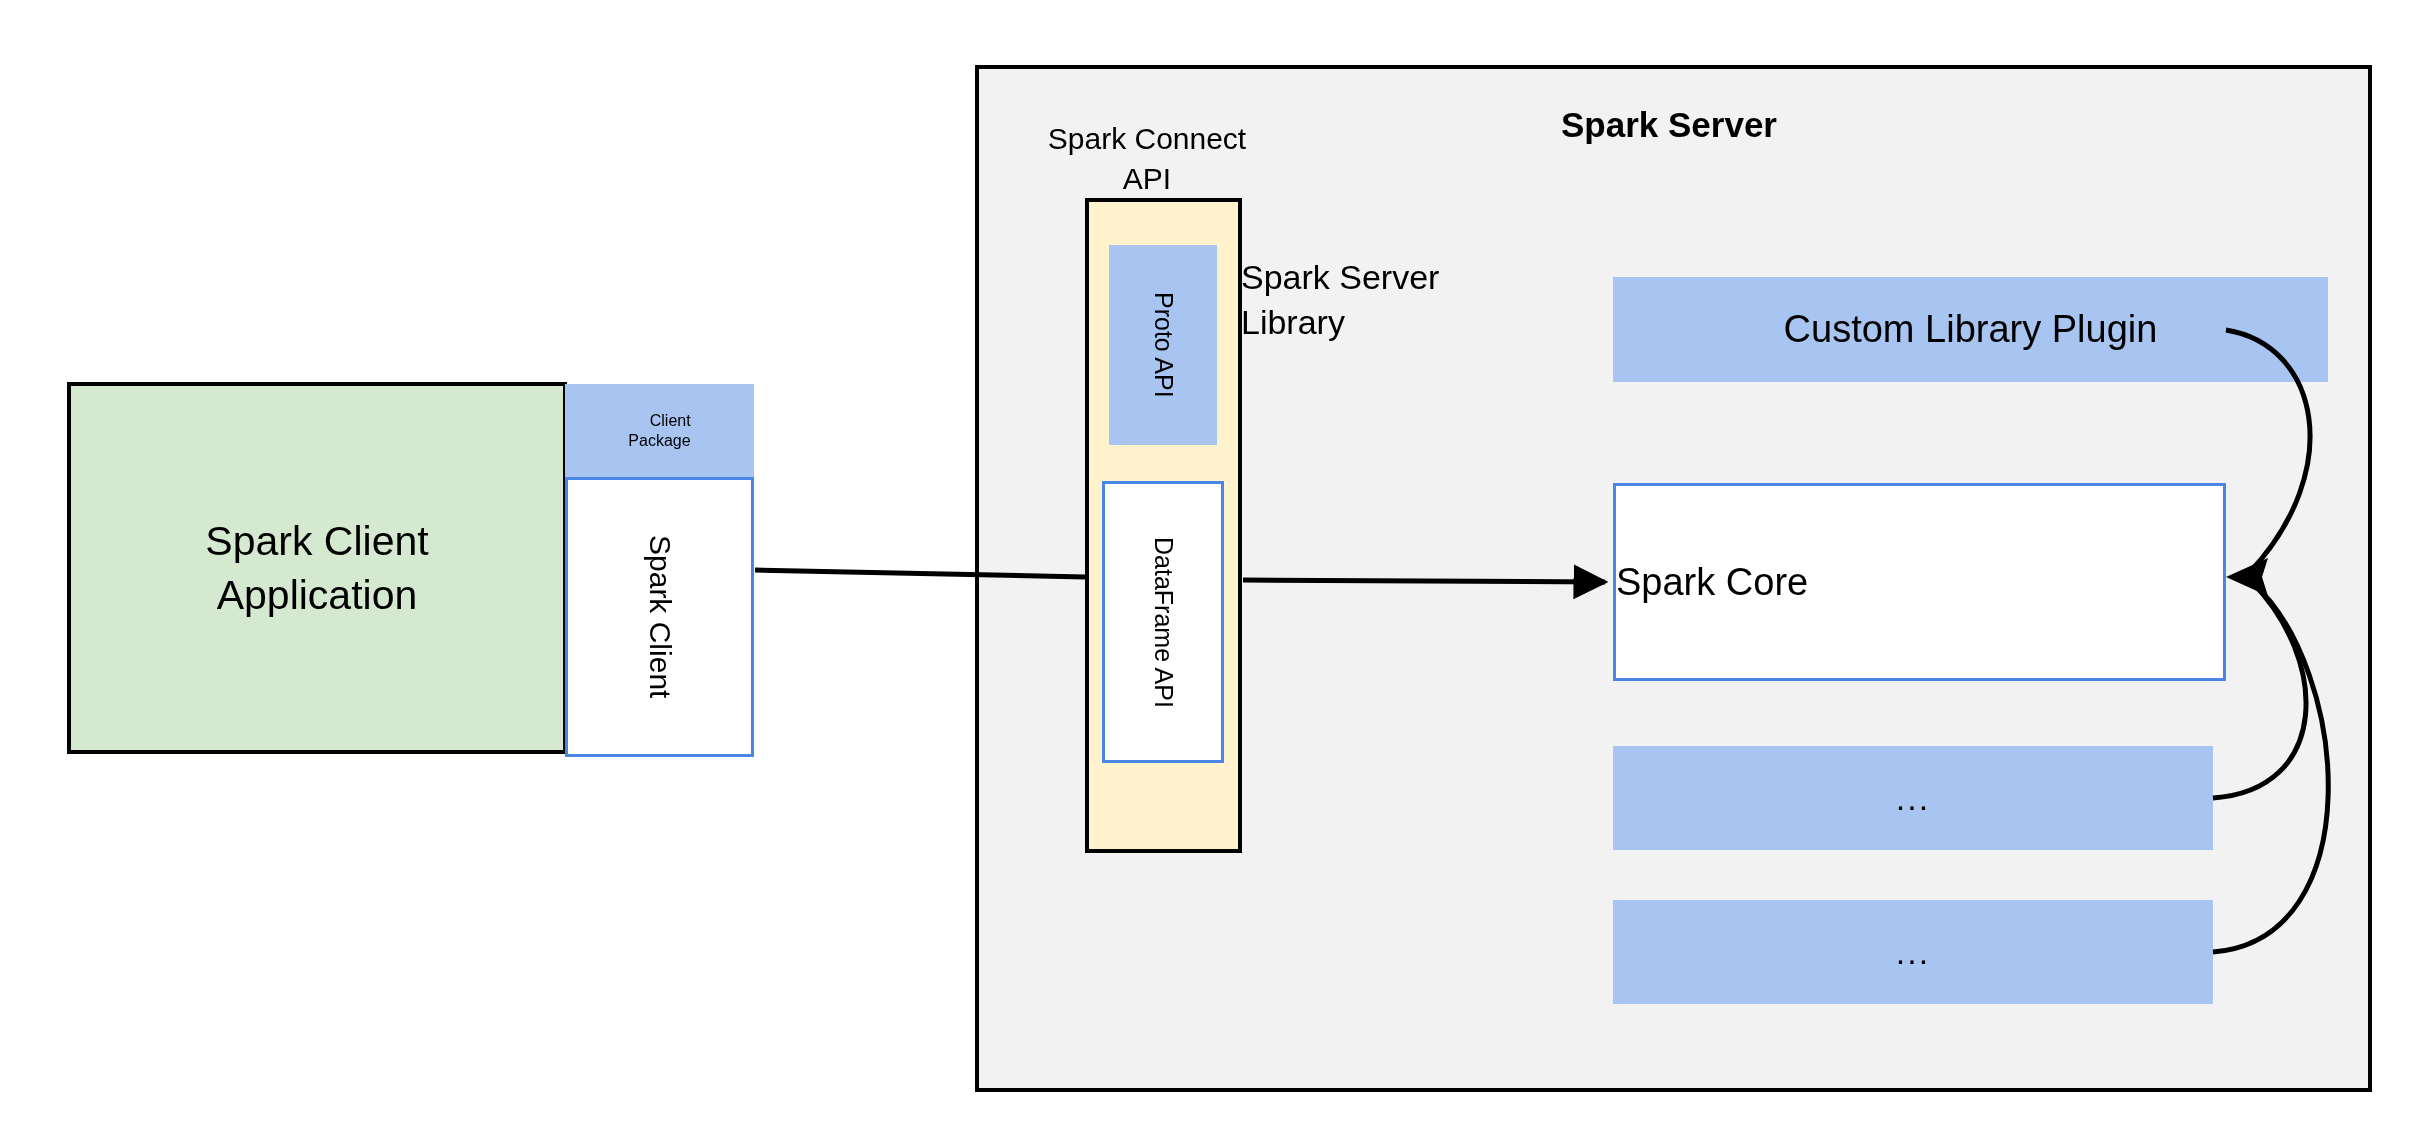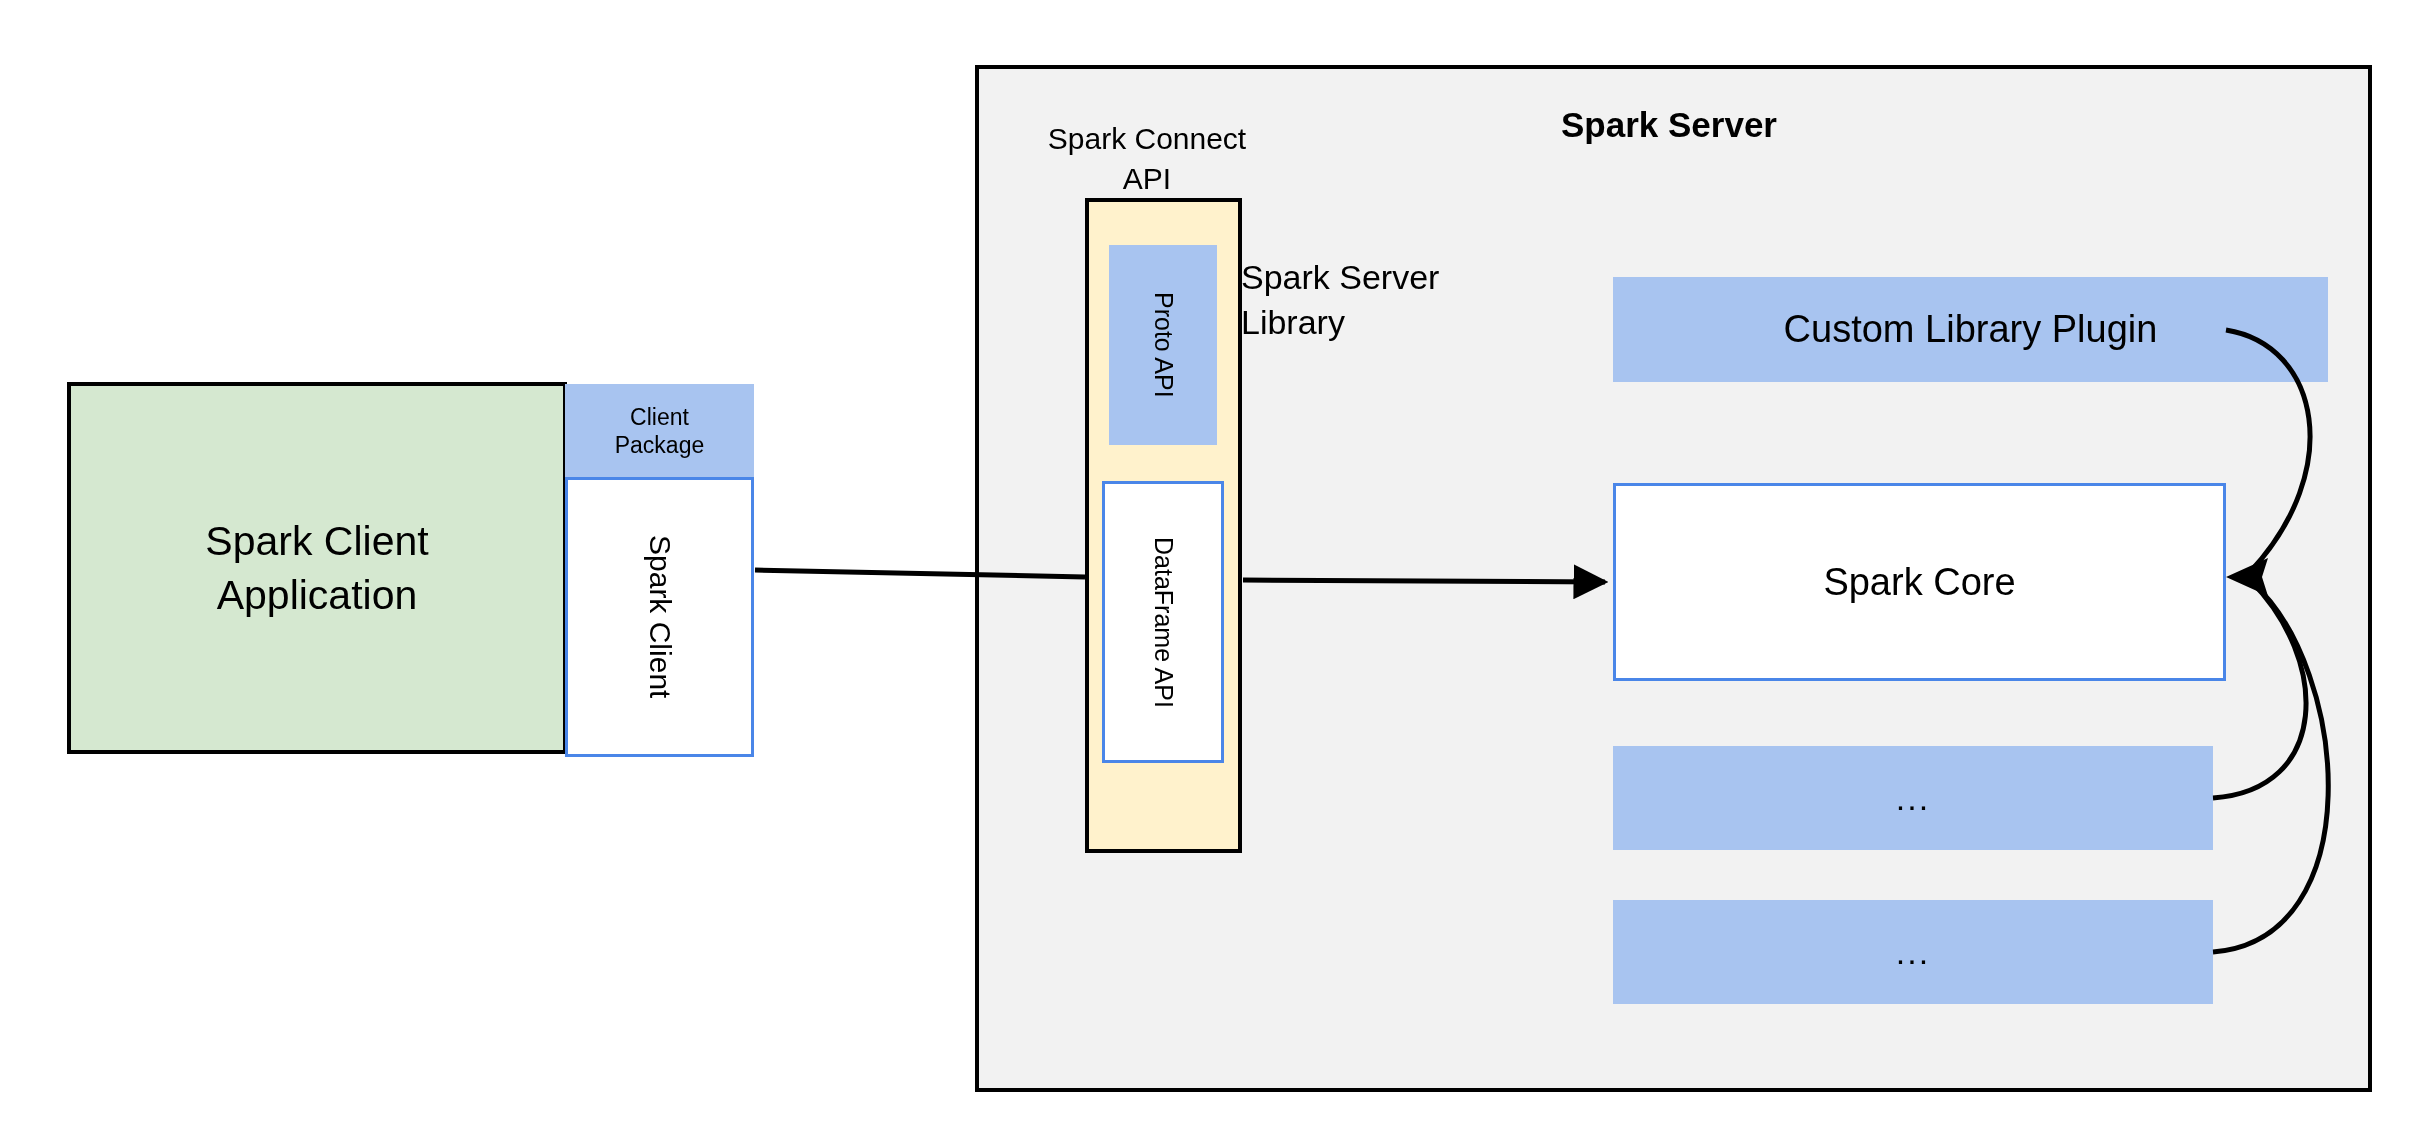--- a/index.html
+++ b/index.html
@@ -29,21 +29,21 @@
   }
   #client-app-label {
     font-size: 41px; line-height: 1.32; text-align: center; white-space: pre-line;
   }
   #client-package {
     left: 565px; top: 384px; width: 189px; height: 94px;
     background: #a8c4f0;
     display: flex; align-items: center; justify-content: center;
   }
   #client-package-label {
-    font-size: 23px; line-height: 1.22; text-align: center; white-space: pre-line;
+    font-size: 16px; line-height: 1.22; text-align: right; white-space: pre-line;
   }
   #spark-client {
     left: 565px; top: 477px; width: 189px; height: 280px;
     background: #ffffff;
     border: 3px solid #4a86e8;
     display: flex; align-items: center; justify-content: center;
   }
   #spark-client-label {
     font-size: 30px;
     writing-mode: vertical-rl;
@@ -99,21 +99,21 @@
     left: 1613px; top: 277px; width: 715px; height: 105px;
     background: #a8c4f0;
     display: flex; align-items: center; justify-content: center;
   }
   #custom-library-plugin-label { font-size: 38px; }
 
   #spark-core {
     left: 1613px; top: 483px; width: 613px; height: 198px;
     background: #ffffff;
     border: 3px solid #4a86e8;
-    display: flex; align-items: center; justify-content: center;
+    display: flex; align-items: center; 
   }
   #spark-core-label { font-size: 38px; }
 
   #ellipsis-box-1 {
     left: 1613px; top: 746px; width: 600px; height: 104px;
     background: #a8c4f0;
     display: flex; align-items: center; justify-content: center;
   }
   #ellipsis-box-2 {
     left: 1613px; top: 900px; width: 600px; height: 104px;

